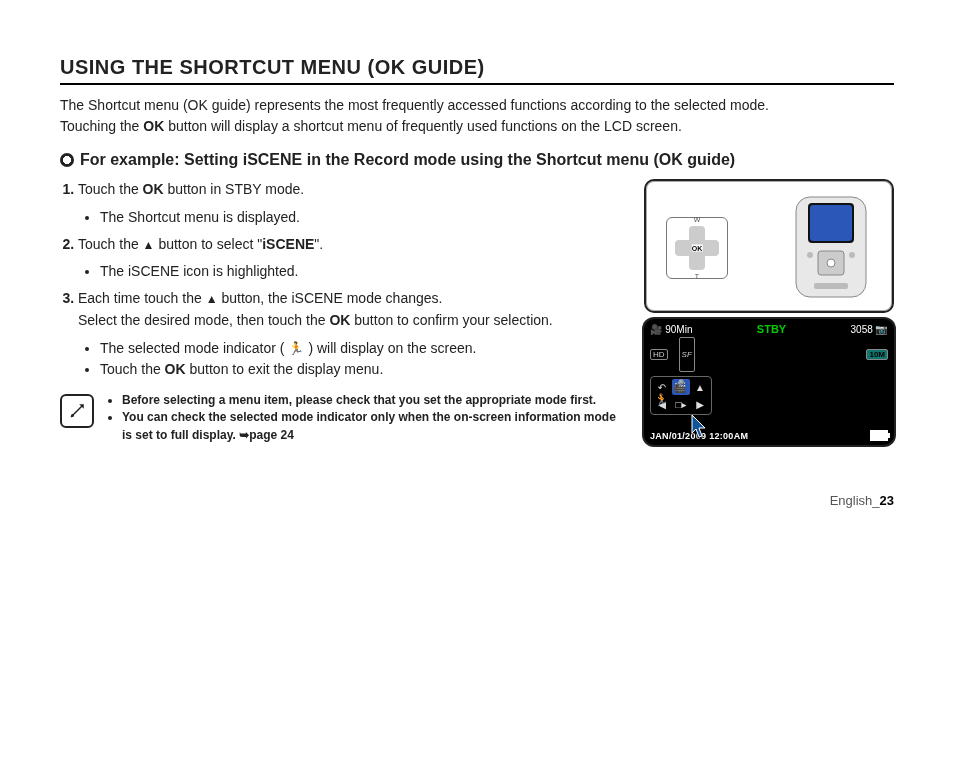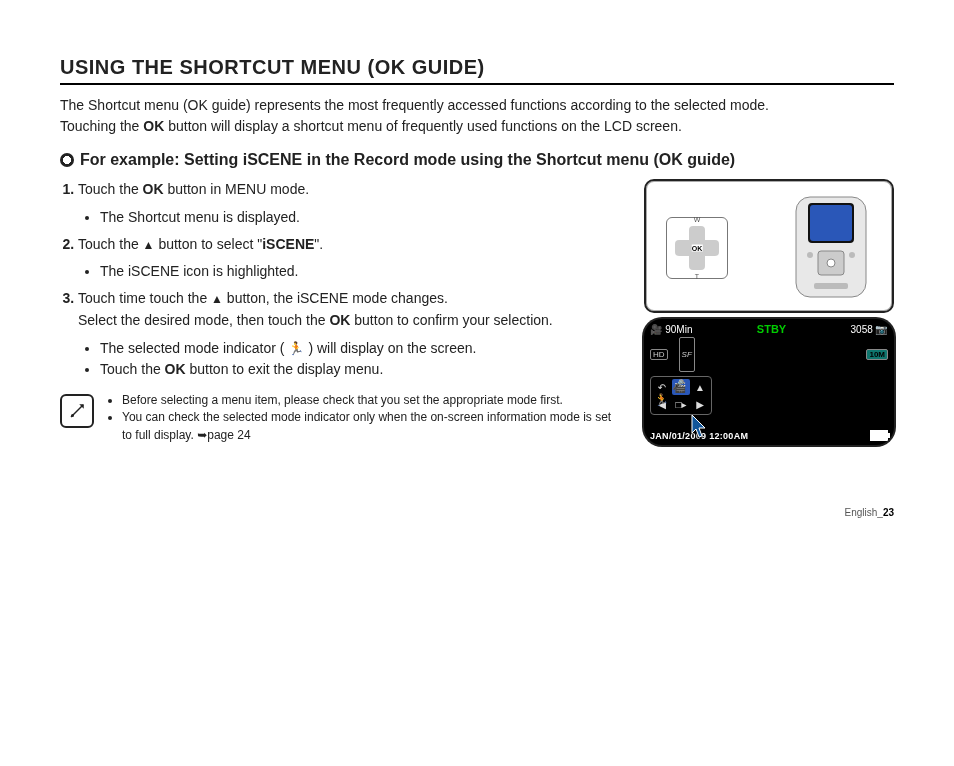--- a/index.html
+++ b/index.html
@@ -32,57 +32,57 @@
   .content-row { display:flex; }
   .left-col { flex: 1 1 auto; min-width:0; padding-right: 20px; }
   ol.steps { margin: 0 0 8px 18px; padding:0; font-size:14px; line-height:1.55; }
   ol.steps > li { margin-bottom: 6px; }
   ol.steps > li::marker { font-weight: bold; }
   ul.sub { list-style: disc; margin: 6px 0 4px 22px; padding:0; font-size:14px; line-height:1.5; }
   .notes-row { display:flex; gap:10px; margin-top:12px; }
   .note-badge { flex: 0 0 auto; width:30px; height:30px; border:2px solid #222; border-radius:6px;
     display:flex; align-items:center; justify-content:center; margin-top:2px; }
   .note-badge svg { width:18px; height:18px; }
-  ul.notes { list-style: disc; margin:0 0 0 18px; padding:0; font-size:12px; line-height:1.45; }
+  ul.notes { list-style: disc; margin:0 0 0 18px; padding:0; font-size:12px; line-height:1.45;font-weight:bold; }
   .figures { flex: 0 0 250px; }
   .device-fig { border:2px solid #222; border-radius:10px; height:130px; position:relative;
     background:#fff; margin-bottom:6px; box-shadow: 0 0 0 1px #aaa inset; overflow:hidden; }
   .device-pad { position:absolute; left:20px; top:36px; width:60px; height:60px; border:1px solid #777; border-radius:6px;
     display:flex; align-items:center; justify-content:center; }
   .device-pad .cross { position:relative; width:44px; height:44px; }
   .device-pad .cross::before, .device-pad .cross::after { content:""; position:absolute; background:#ccc; }
   .device-pad .cross::before { left:14px; top:0; width:16px; height:44px; border-radius:4px; }
   .device-pad .cross::after  { left:0; top:14px; width:44px; height:16px; border-radius:4px; }
   .device-pad .ok { position:absolute; left:50%; top:50%; transform:translate(-50%,-50%);
     font-size:7px; font-weight:bold; color:#000; background:#fff; }
   .device-pad .w { position:absolute; left:50%; top:-2px; transform:translateX(-50%); font-size:7px; color:#555;}
   .device-pad .t { position:absolute; left:50%; bottom:-2px; transform:translateX(-50%); font-size:7px; color:#555;}
   .device-body { position:absolute; right:18px; top:12px; width:86px; height:108px; }
   .device-body svg { width:100%; height:100%; }
-  .lcd { border-radius:18px; background:#000; color:#fff; font-size:10px; position:relative;
+  .lcd { border-radius:10px; background:#000; color:#fff; font-size:10px; position:relative;
     height:126px; overflow:hidden; box-shadow:0 0 0 2px #222; }
   .lcd-top { display:flex; align-items:center; justify-content:space-between; padding:4px 6px 2px 6px; }
   .stby { color:#0c0; font-weight:bold; font-size:11px; text-align:center; flex:1; }
   .lcd-row2 { display:flex; gap:11px; padding:0 6px 2px 6px; align-items:center; font-size:8px; color:#ccc;}
   .lcd-row2 .right { margin-left:auto; font-size:8px; }
   .lcd-menu { margin:2px 6px; border:1px solid #666; width:56px; border-radius:4px; padding:2px;
     display:grid; grid-template-columns:repeat(3,1fr); grid-template-rows:repeat(2,16px); gap:1px; }
   .lcd-menu span { display:flex; align-items:center; justify-content:center; font-size:10px; color:#ddd; }
   .lcd-menu span.hl { background:#2a57b8; border-radius:2px; }
   .lcd-running { position:absolute; left:10px; top:74px; font-size:12px; color:#bbb;}
   .lcd-bottom { position:absolute; left:0; right:0; bottom:0; display:flex; align-items:center;
     justify-content:space-between; padding:4px 6px; font-size:9px; }
   .lcd-bottom .ts { font-weight:bold; letter-spacing:.3px; }
   .cursor { position:absolute; left:46px; top:96px; width:18px; height:24px; }
   .cursor svg { width:100%; height:100%; filter: drop-shadow(0 1px 1px #000); }
   .batt { display:inline-block; width:16px; height:9px; border:1px solid #fff; position:relative;}
   .batt::after { content:""; position:absolute; right:-3px; top:2px; width:2px; height:5px; background:#fff;}
   .batt i { display:block; background:#fff; height:100%; width:100%; }
   .cam-icon, .photo-icon { font-size:10px; }
-  .footer { position:absolute; right:60px; bottom:24px; font-size:10px; color:#555; }
+  .footer { position:absolute; right:60px; bottom:34px; font-size:13px; color:#555; }
   .footer b { color:#000; }
   strong { font-weight:bold; }
   .tri { font-size:10px; vertical-align:1px; }
   .tri-inline { font-size:12px; line-height:1; }
   .run-icon { font-size:13px; }
 </style>
 </head>
 <body>
 
 <div class="page">
@@ -94,33 +94,33 @@
   </p>
 
   <p class="subhead">
     <span class="gear-icon"></span><span>For example: Setting iSCENE in the Record mode using the Shortcut menu (OK guide)</span>
   </p>
 
   <div class="content-row">
     <div class="left-col">
       <ol class="steps">
         <li>
-          <span>Touch the </span><strong>OK</strong><span> button in MENU mode.</span>
+          <span>Touch the </span><strong>OK</strong><span> button in STBY mode.</span>
           <ul class="sub">
               <li>The Shortcut menu is displayed.</li>
             </ul>
         </li>
         <li>
           <span>Touch the </span><span class="tri-inline">▲</span><span> button to select "</span><strong>iSCENE</strong><span>".</span>
           <ul class="sub">
               <li>The iSCENE icon is highlighted.</li>
             </ul>
         </li>
         <li>
-          <span>Touch time touch the </span><span class="tri-inline">▲</span><span> button, the iSCENE mode changes.</span><br>
+          <span>Each time touch the </span><span class="tri-inline">▲</span><span> button, the iSCENE mode changes.</span><br>
           <span>Select the desired mode, then touch the </span><strong>OK</strong><span> button to confirm your selection.</span>
           <ul class="sub">
             <li>
               <span>The selected mode indicator ( </span><span class="run-icon">🏃</span><span> ) will display on the screen.</span>
             </li>
             <li>
               <span>Touch the </span><strong>OK</strong><span> button to exit the display menu.</span>
             </li>
           </ul>
         </li>

